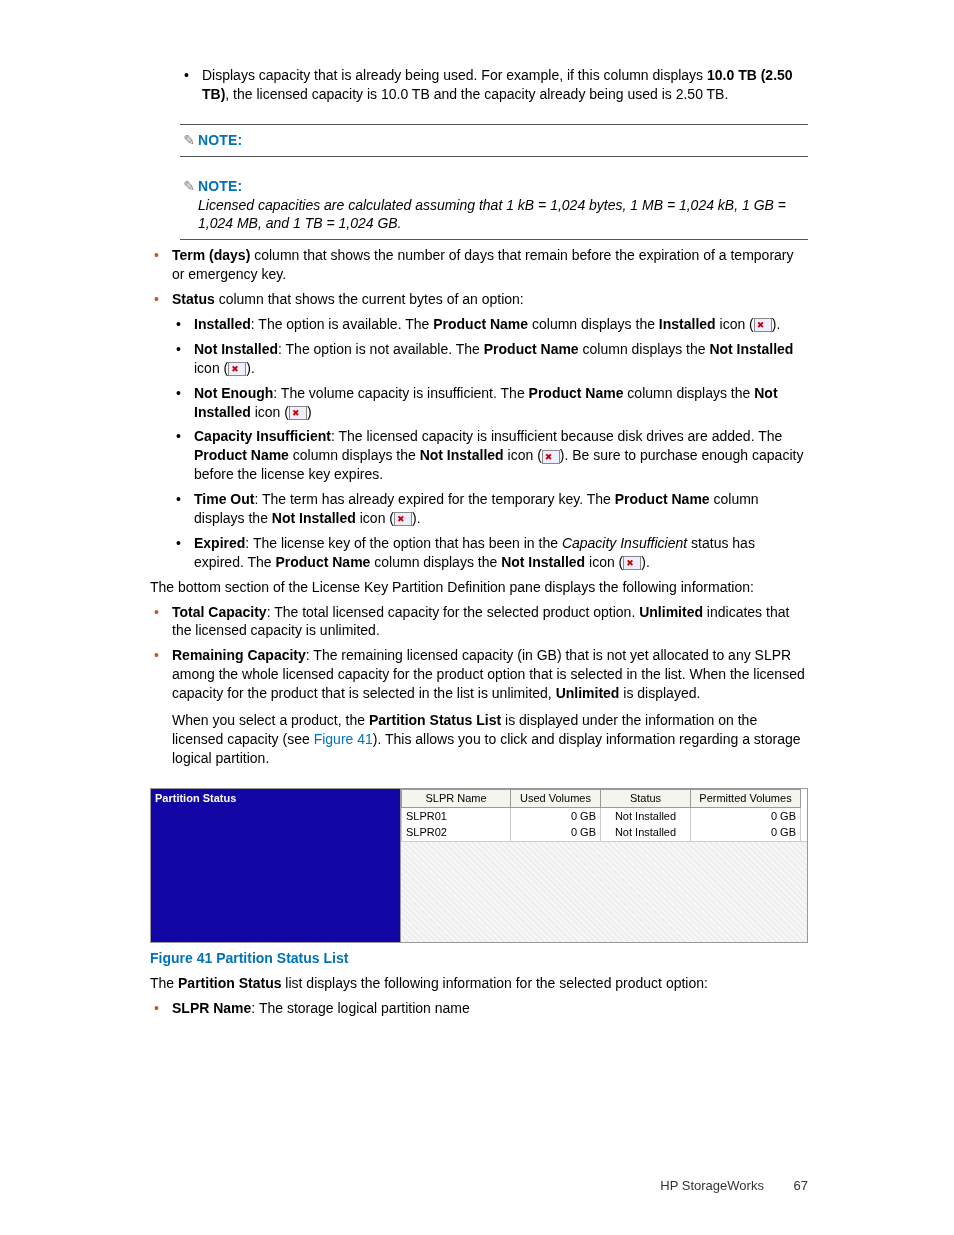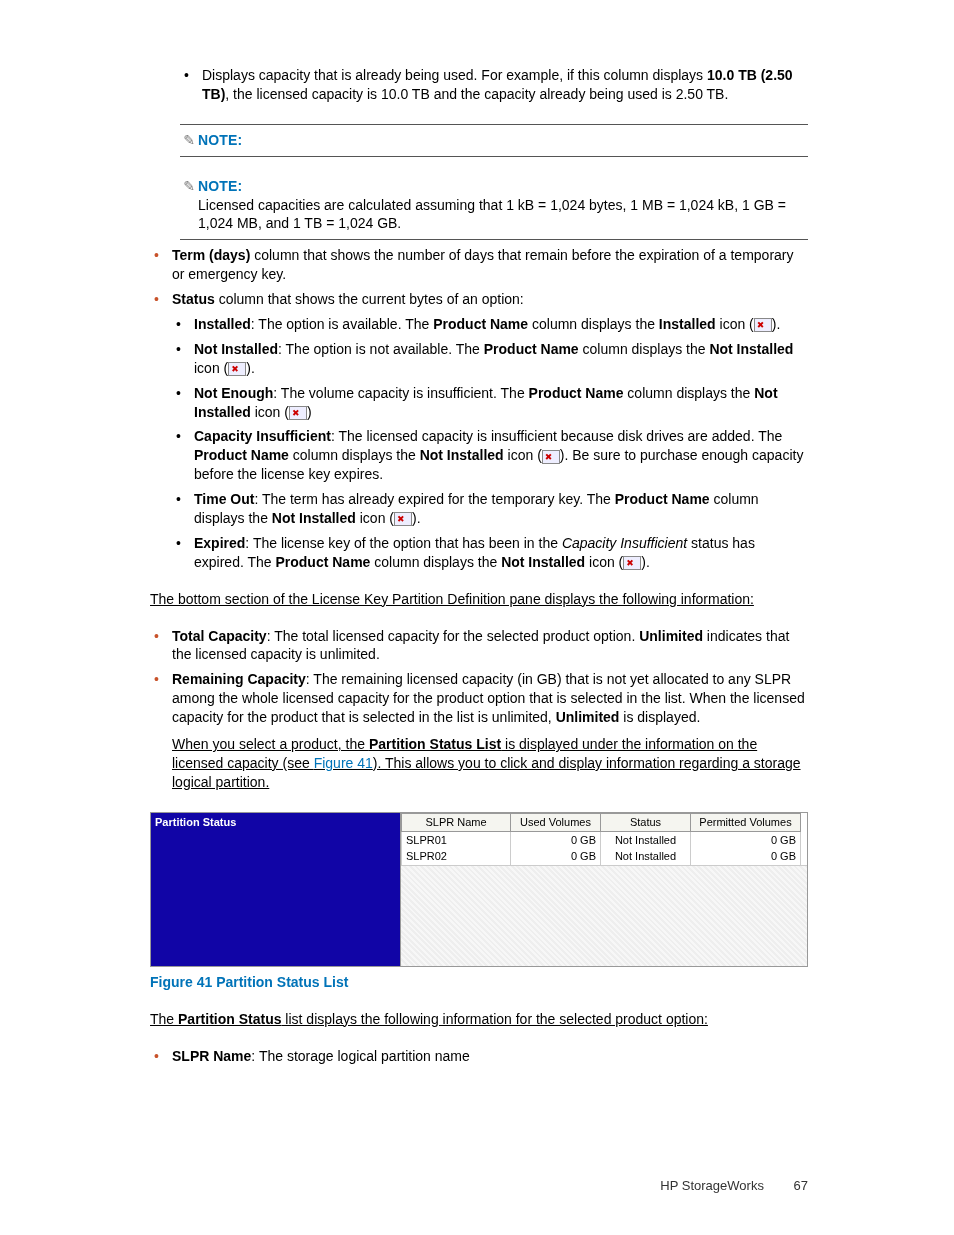--- a/index.html
+++ b/index.html
@@ -65,21 +65,21 @@
   .pt-row > div:first-child { border-left:1px solid #ccc;}
   .pt-row .right { text-align:right;}
   .pt-row .center { text-align:center;}
   .pt-empty { flex:1; background:#f3f3f3; border-top:1px solid #ccc;
     background-image: repeating-linear-gradient(45deg,#eee,#eee 2px,#f7f7f7 2px,#f7f7f7 4px);
   }
   .footer {
     position:absolute; bottom:40px; right:100px; font-size:13px; color:#333;
   }
   .footer .pg { display:inline-block; margin-left:26px;}
-  .para { margin: 18px 0; text-decoration: underline; }
+  .para { margin: 6px 0; }
   .top-bullet-wrap { margin-left:30px; }
 </style>
 </head>
 <body>
 
 <div class="page">
 
   <div class="top-bullet-wrap">
     <ul class="disc inner">
       <li>
@@ -89,21 +89,21 @@
   </div>
 
   <div class="note-block">
     <div class="hr"></div>
     <div><span class="note-label-icon">✎</span><span class="note-head">NOTE:</span></div>
     <div class="hr"></div>
   </div>
 
   <div class="note-block">
     <div><span class="note-label-icon">✎</span><span class="note-head">NOTE:</span></div>
-    <div style="padding-left:18px;">Licensed capacities are calculated assuming that 1 kB = 1,024 bytes, 1 MB = 1,024 kB, 1 GB = 1,024 MB, and 1 TB = 1,024 GB.</div>
+    <div style="padding-left:18px;font-style:italic;">Licensed capacities are calculated assuming that 1 kB = 1,024 bytes, 1 MB = 1,024 kB, 1 GB = 1,024 MB, and 1 TB = 1,024 GB.</div>
     <div class="hr"></div>
   </div>
 
   <ul class="disc red">
     <li>
       <span class="bold">Term (days)</span><span> column that shows the number of days that remain before the expiration of a temporary or emergency key.</span>
     </li>
     <li>
       <span class="bold">Status</span><span> column that shows the current bytes of an option:</span>
 

